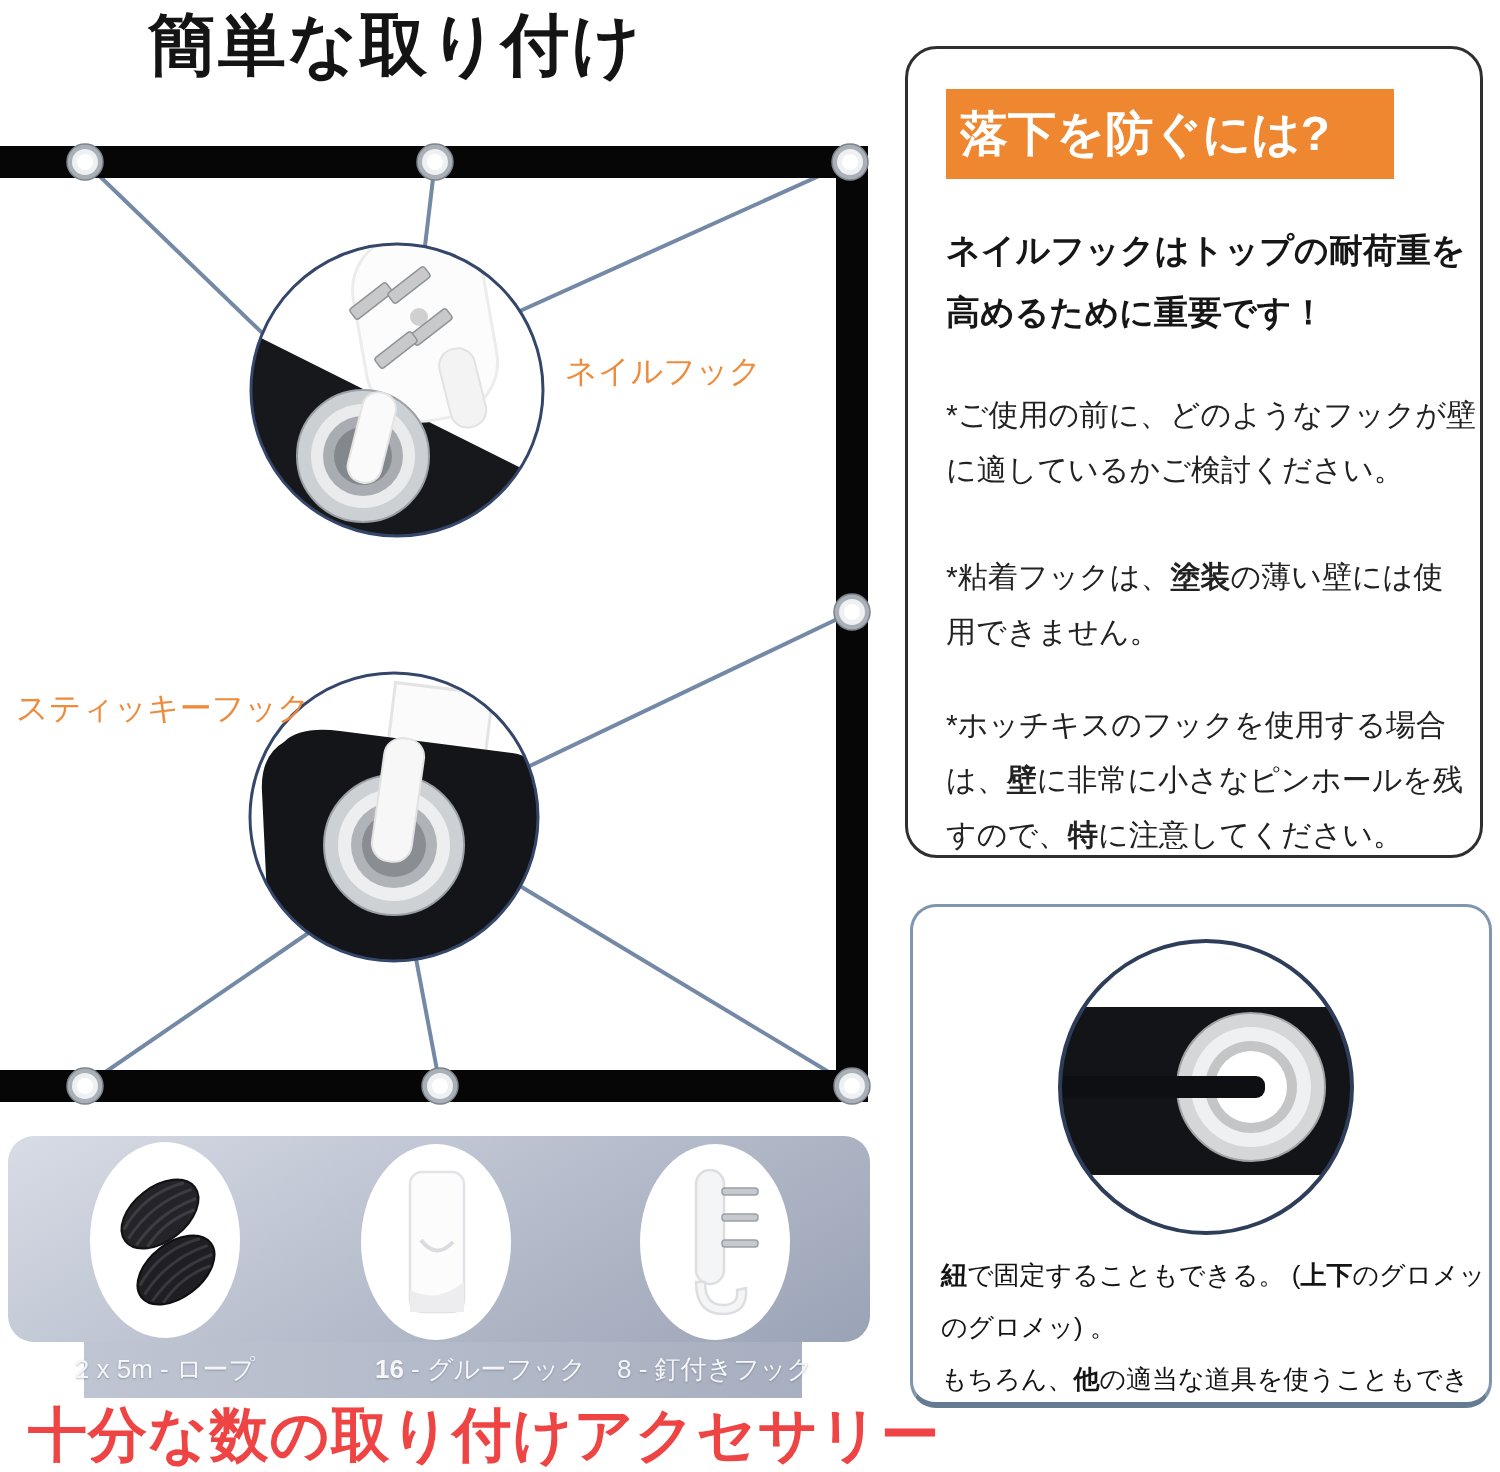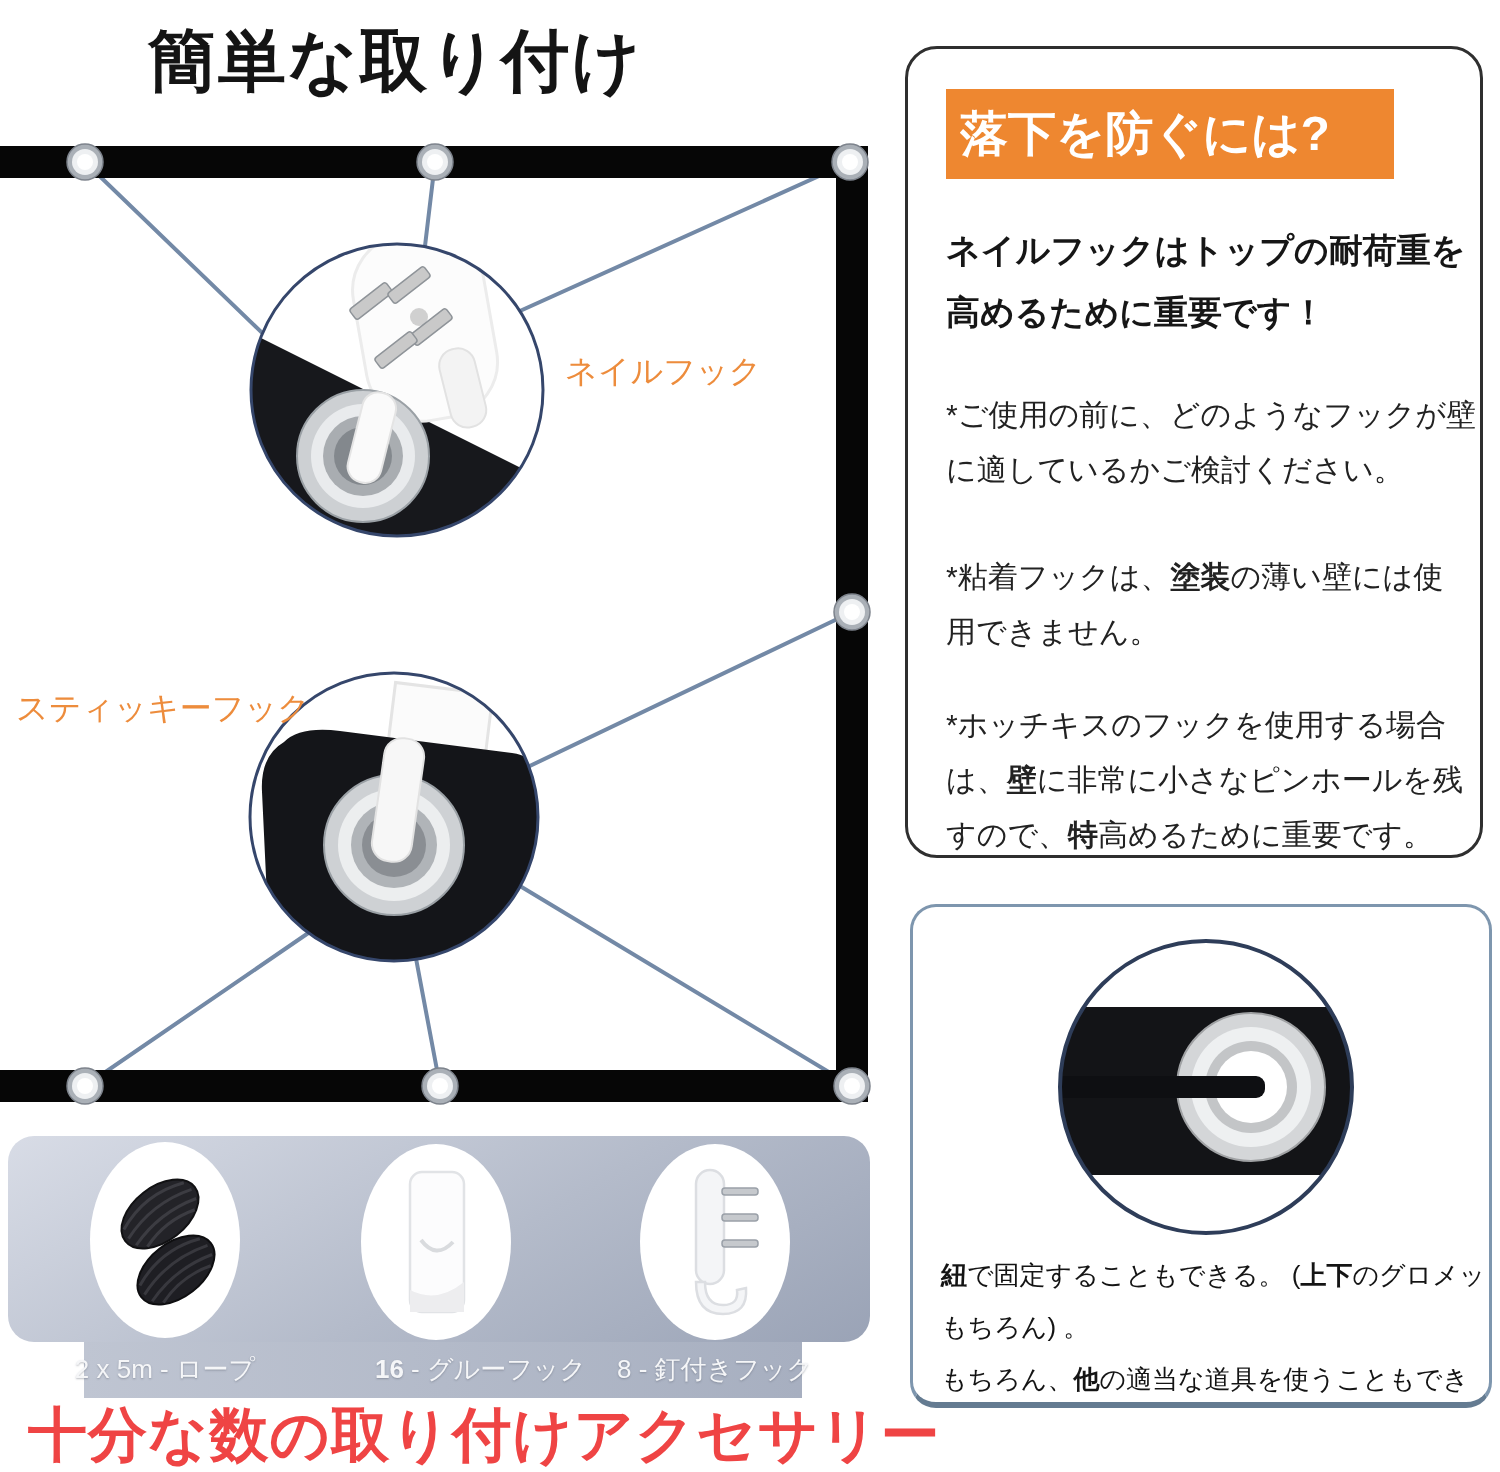--- a/index.html
+++ b/index.html
@@ -6,21 +6,21 @@
   body{
     width:1500px;height:1472px;position:relative;overflow:hidden;
     background:#ffffff;
     font-family:"Liberation Sans","DejaVu Sans",sans-serif;
     color:#1b1b1b;
   }
   .abs{position:absolute;}
   
   .page-title{
     left:148px;top:0px;font-size:68px;font-weight:800;color:#141414;
-    letter-spacing:2px;white-space:nowrap;margin-top:16px;
+    letter-spacing:2px;white-space:nowrap;
   }
   
   .hook-label{
     font-size:32px;font-weight:500;color:#ED8C3C;white-space:nowrap;
   }
   .nail-label{left:565px;top:350px;}
   .sticky-label{left:16px;top:660px;margin-top:27px;}
   
   .info-panel{
     left:905px;top:46px;width:578px;height:812px;box-sizing:border-box;
@@ -213,21 +213,21 @@
       <div><span>*ご使用の前に、どのようなフックが壁</span></div>
       <div><span>に適しているかご検討ください。</span></div>
     </div>
   <div class="info-para p2">
       <div><span>*粘着フックは、</span><span style="font-weight: 700;">塗装</span><span>の薄い壁には使</span></div>
       <div><span>用できません。</span></div>
     </div>
   <div class="info-para p3">
       <div><span>*ホッチキスのフックを使用する場合</span></div>
       <div><span>は、</span><span style="font-weight: 700;">壁</span><span>に非常に小さなピンホールを残</span></div>
-      <div><span>すので、</span><span style="font-weight: 700;">特</span><span>高めるために重要です。</span></div>
+      <div><span>すので、</span><span style="font-weight: 700;">特</span><span>に注意してください。</span></div>
     </div>
 </div>
 
 <div class="abs rope-panel">
   <svg width="576" height="332" viewBox="0 0 576 332">
     <defs>
         <clipPath id="c3">
           <circle cx="293" cy="180" r="146"></circle>
         </clipPath>
       </defs>
@@ -239,21 +239,21 @@
         <circle r="60" fill="#eef0f1"></circle>
         <circle r="46" fill="#c3c5c7"></circle>
         <circle r="36" fill="#ffffff"></circle>
       </g>
       <rect x="140" y="169" width="212" height="22" rx="9" fill="#0e0f12"></rect>
     </g>
     <circle cx="293" cy="180" r="146" fill="none" stroke="#2E3D59" stroke-width="4"></circle>
   </svg>
   <div class="rope-note">
       <div><span style="font-weight: 700;">紐</span><span>で固定することもできる。 (</span><span style="font-weight: 700;">上下</span><span>のグロメッ</span></div>
-      <div><span>もちろん) 。</span></div>
+      <div><span>のグロメッ) 。</span></div>
       <div><span>もちろん、</span><span style="font-weight: 700;">他</span><span>の適当な道具を使うこともでき</span></div>
       <div><span>る。</span></div>
     </div>
 </div>
 
 <div class="abs acc-box"></div>
 <div class="abs acc-strip"></div>
 
 <div class="abs acc-ellipse e1">
   <svg width="150" height="196" viewBox="0 0 150 196">

